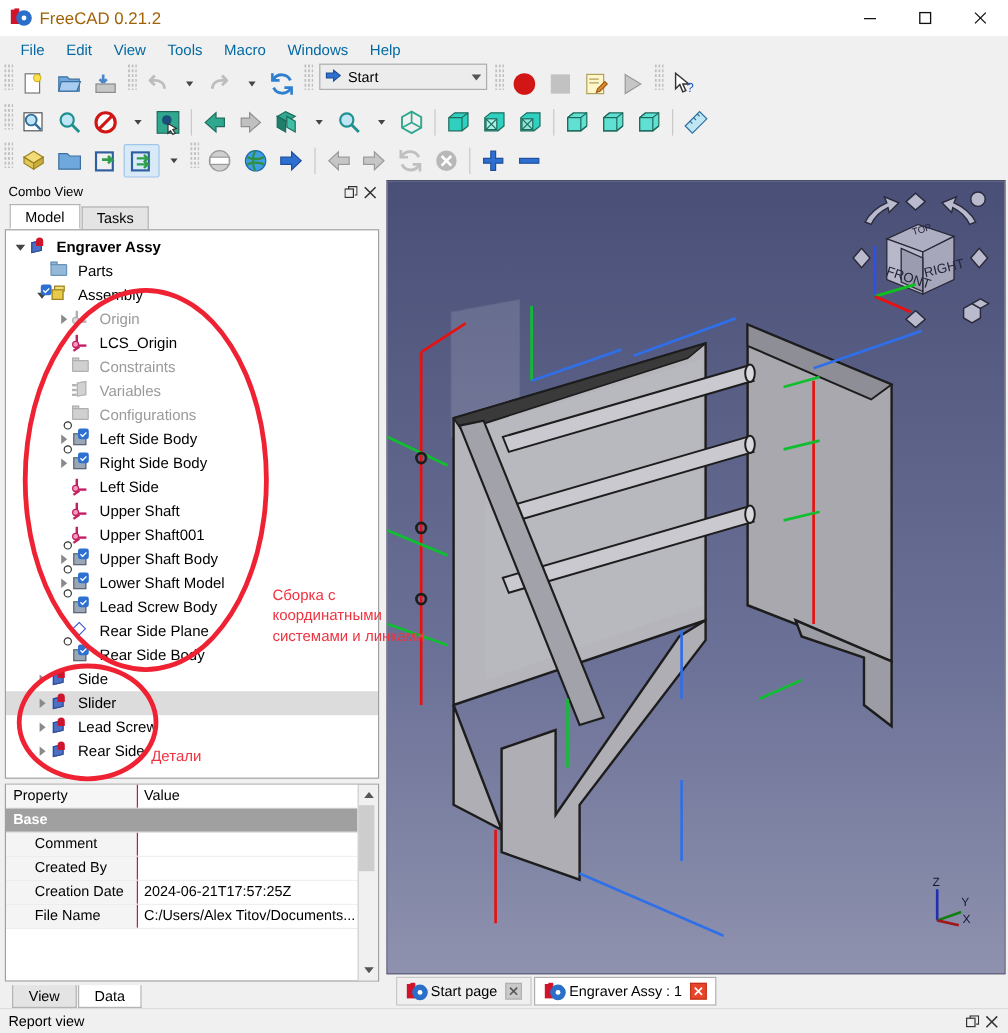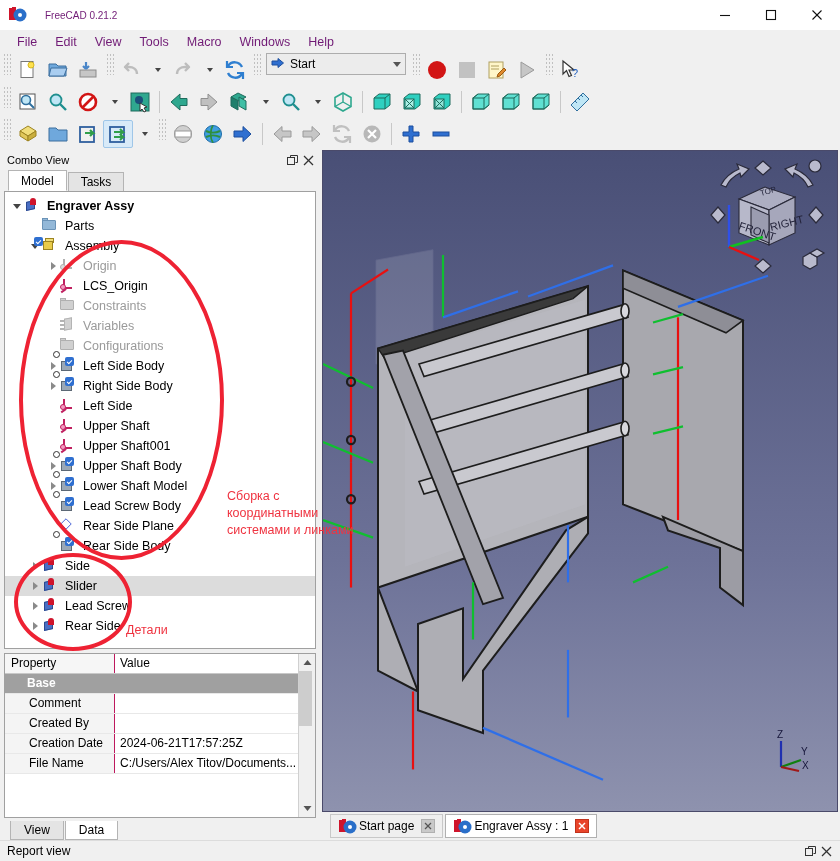--- a/index.html
+++ b/index.html
@@ -21,29 +21,29 @@
     border-bottom:1px solid #f0f0f0; flex:0 0 31px;
   }
   .title-icon { width:16px; height:16px; margin-left:9px; margin-right:8px; position:relative; flex:0 0 16px;}
   .fc-logo { width:16px; height:16px; position:relative; display:inline-block; }
   .fc-logo .r1 { position:absolute; left:0; top:1px; width:7px; height:12px; background:#cf142b; }
   .fc-logo .r2 { position:absolute; left:3px; top:0px; width:4px; height:4px; background:#cf142b; }
   .fc-logo .gear { position:absolute; left:6px; top:3px; width:10px; height:10px; border-radius:50%;
                    background:#2a6fc9; box-shadow:0 0 0 1.5px #2a6fc9; }
   .fc-logo .gear::after { content:""; position:absolute; left:3px; top:3px; width:4px; height:4px;
                    border-radius:50%; background:#ffffff; }
-  .title-text { font-size:10px; color:#701a75;margin-left:12px; }
+  .title-text { font-size:14px; color:#a16207; }
   .title-spacer { flex:1; }
   .win-btns { display:flex; height:31px; }
   .win-btn { width:46px; height:31px; display:flex; align-items:center; justify-content:center; }
   .win-btn svg { display:block; }
 
   
   .menubar { height:22px; display:flex; align-items:center; background:#f0f0f0; padding-left:8px; flex:0 0 22px;}
-  .menu-item { padding:2px 9px; font-size:12.5px; color:#701a75; }
+  .menu-item { padding:2px 9px; font-size:12.5px; color:#0369a1; }
 
   
   .toolbar-row { display:flex; background:#f0f0f0; flex:0 0 auto; }
   .tb-row1 { height:33px; }
   .tb-row2 { height:32px; }
   .tb-row3 { height:32px; }
   .tb-group { display:flex; align-items:center; height:100%; }
   .grip { width:8px; height:22px; margin:0 2px 0 3px;
           background-image: radial-gradient(#b8b8b8 40%, transparent 41%);
           background-size: 3px 4px; opacity:.85; }
@@ -127,21 +127,21 @@
 
   
   .prop-wrap { flex:1; margin:4px 4px 0 4px; background:#fff; border:1px solid #a0a0a0; display:flex; min-height:0;}
   .prop-table { flex:1; display:flex; flex-direction:column; min-width:0;}
   .prow { height:20px; display:flex; font-size:12px; border-bottom:1px solid #e8e8e8;}
   .prow.head { background:#f6f6f6; border-bottom:1px solid #c8c8c8;}
   .prow.group { background:#a0a0a0; color:#fff; font-weight:bold; }
   .pcell-k { width:110px; flex:0 0 110px; padding:2px 0 0 6px; border-right:1px solid #be185d; overflow:hidden;
              background:#f4f4f4; white-space:nowrap;}
   .prow.head .pcell-k { background:#f6f6f6; }
-  .prow.group .pcell-k { background:transparent; border-right:none; padding-left:22px; width:auto; flex:1;}
+  .prow.group .pcell-k { background:transparent; border-right:none; padding-left:6px; width:auto; flex:1;}
   .pcell-v { flex:1; padding:2px 0 0 5px; overflow:hidden; white-space:nowrap; background:#fff;}
   .pcell-k.indent { padding-left:24px; }
   .pscroll { width:17px; flex:0 0 17px; background:#f0f0f0; border-left:1px solid #d0d0d0;
              display:flex; flex-direction:column; align-items:center; justify-content:space-between; }
   .sb-arrow { width:17px; height:17px; display:flex;align-items:center;justify-content:center;}
   .sb-thumb { width:13px; height:55px; background:#cdcdcd; margin-top:0; }
 
   .bottom-tabs { height:22px; display:flex; align-items:flex-end; padding-left:10px; }
   .btab { height:19px; padding:0 13px; display:flex;align-items:center;font-size:12px;
           background:#e4e4e4;border:1px solid #b4b4b4;border-top:none; margin-right:1px;}

